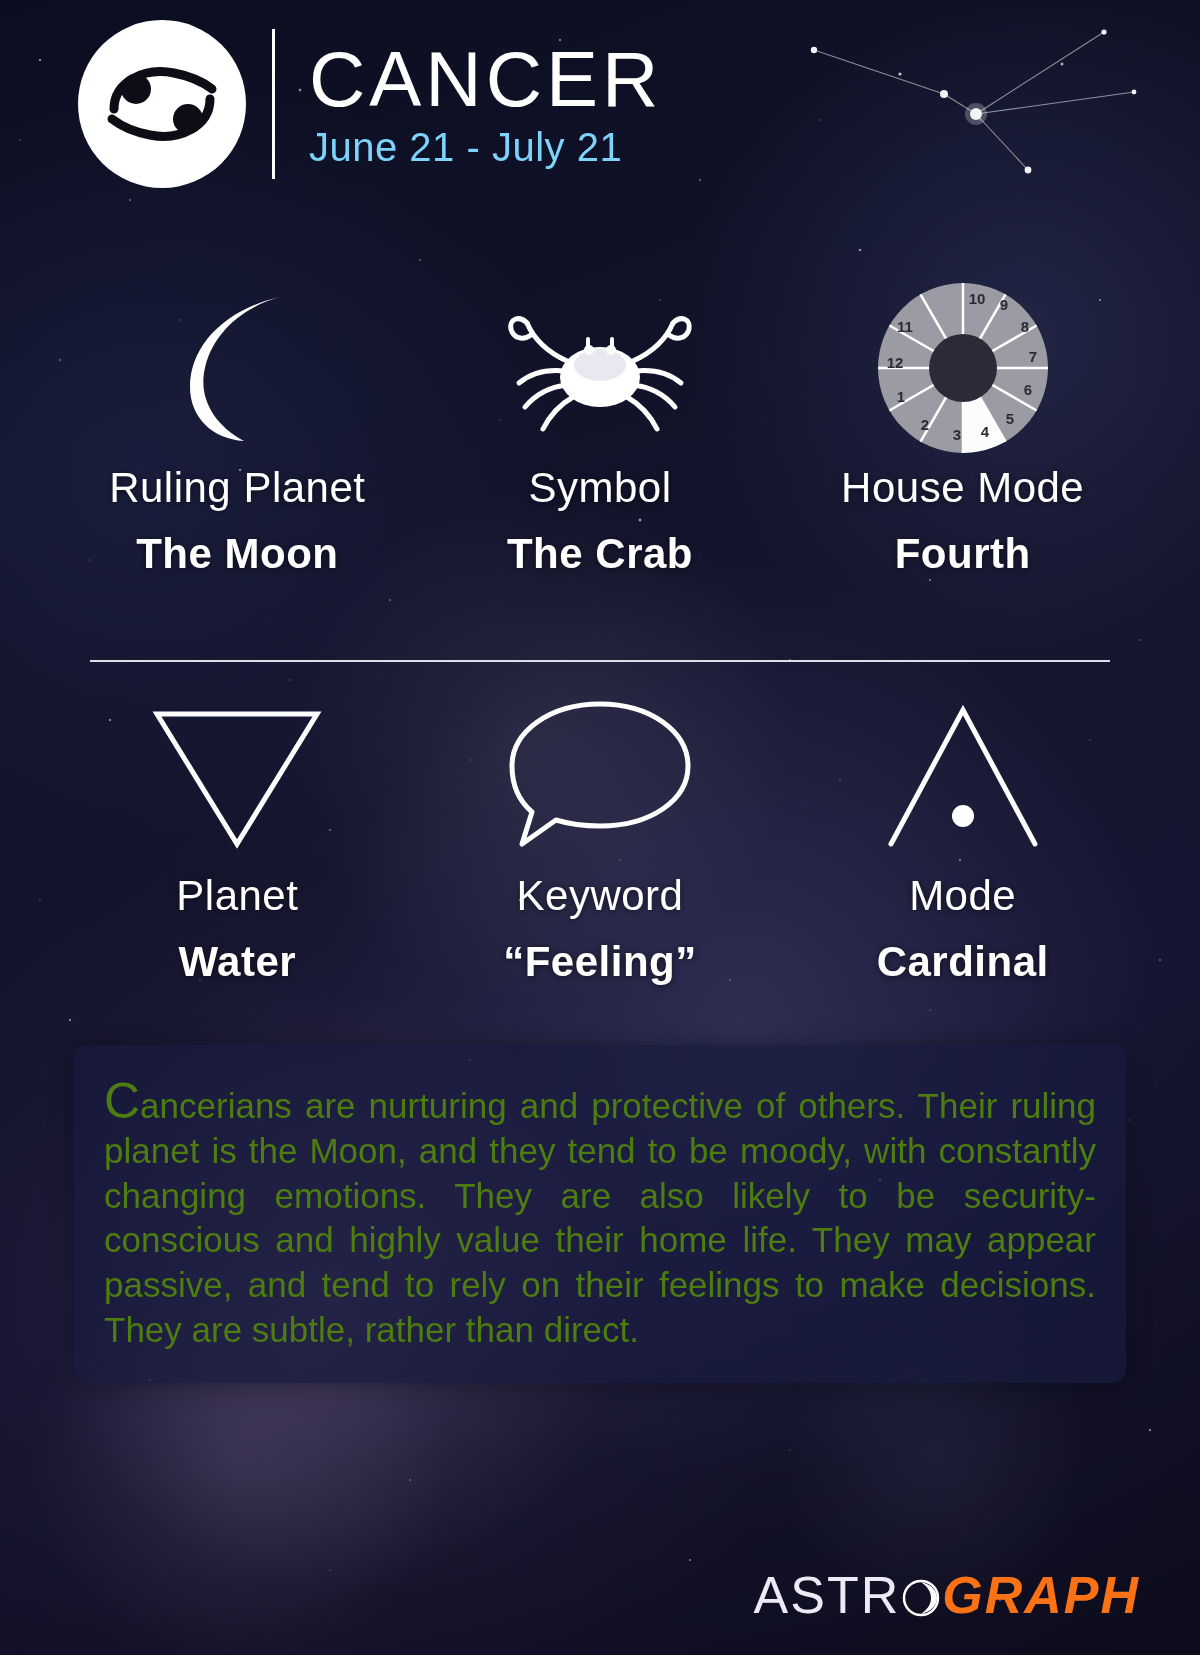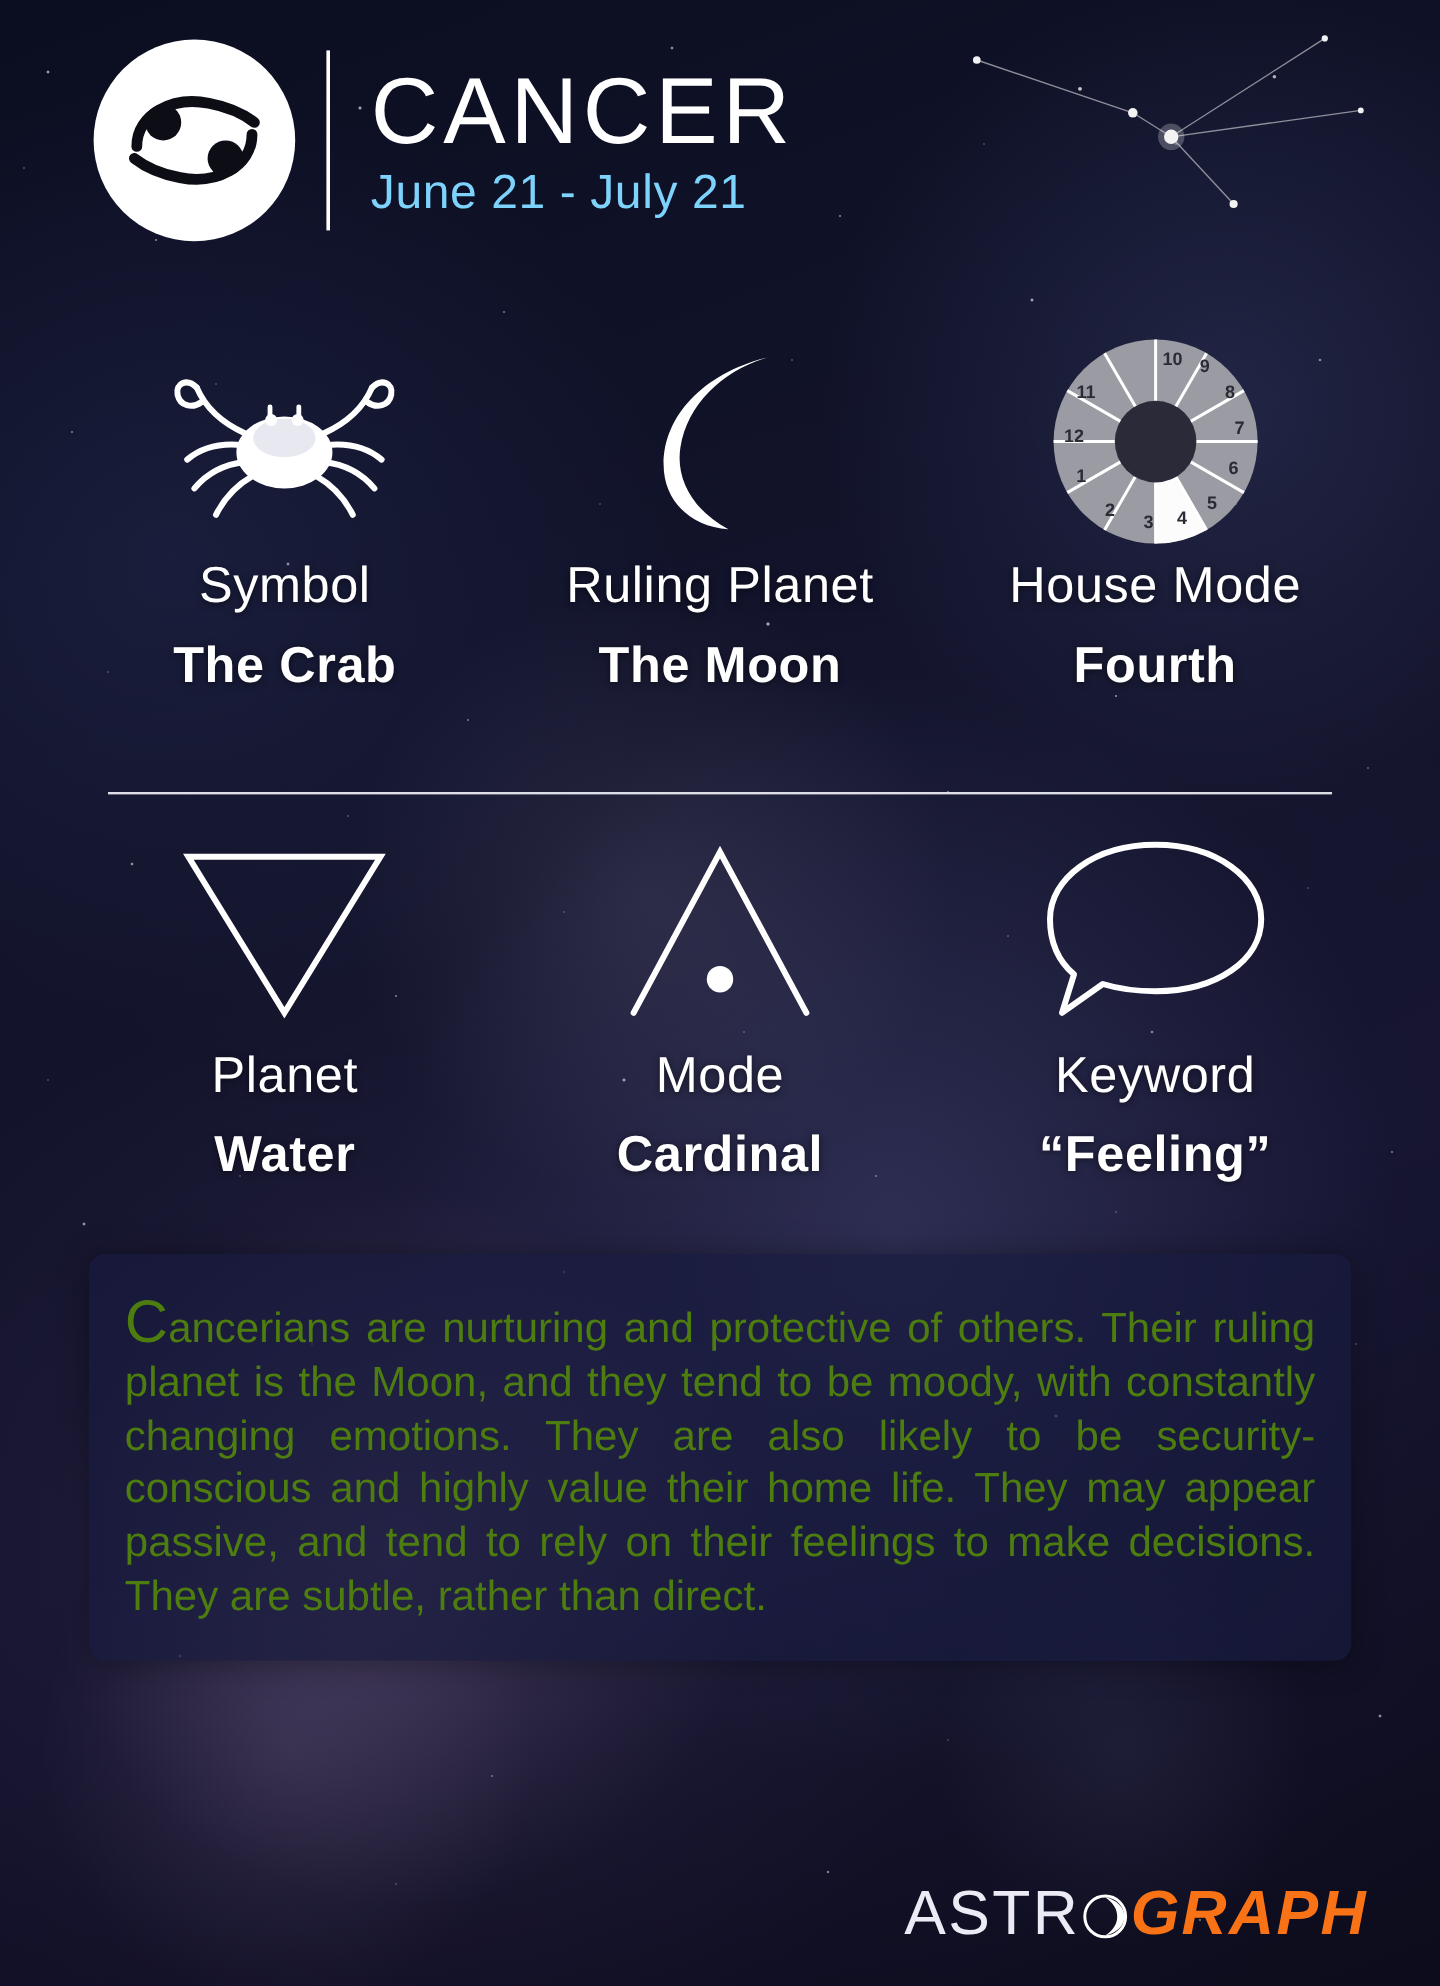--- a/index.html
+++ b/index.html
@@ -100,21 +100,21 @@
       radial-gradient(1px 1px at 120px 1240px, rgba(255,255,255,0.4), rgba(0,0,0,0)),
       radial-gradient(1px 1px at 330px 1570px, rgba(255,255,255,0.42), rgba(0,0,0,0)),
       radial-gradient(1px 1px at 790px 1450px, rgba(255,255,255,0.38), rgba(0,0,0,0)),
       radial-gradient(1px 1px at 1130px 1120px, rgba(255,255,255,0.45), rgba(0,0,0,0));
     background-repeat: no-repeat;
   }
 
   
   .header {
     position: absolute;
-    top: 33px; left: 78px;
+    top: 20px; left: 78px;
     display: flex;
     align-items: center;
     height: 168px;
   }
   .glyph-badge {
     width: 168px; height: 168px;
     border-radius: 50%;
     background: #ffffff;
     display: flex; align-items: center; justify-content: center;
     flex: none;
@@ -283,20 +283,30 @@
       <circle cx="172" cy="92" r="6" fill="#fff"></circle>
       <circle cx="300" cy="10" r="2.6" fill="#fff"></circle>
       <circle cx="330" cy="70" r="2.4" fill="#fff"></circle>
       <circle cx="224" cy="148" r="3.4" fill="#fff"></circle>
       <circle cx="96" cy="52" r="1.6" fill="rgba(255,255,255,0.8)"></circle>
       <circle cx="258" cy="42" r="1.5" fill="rgba(255,255,255,0.7)"></circle>
     </svg>
   </div>
 
   <div class="grid grid-top">
+
+    <div class="cell">
+      <div class="cell-icon">
+        <svg width="170" height="170" viewBox="0 0 170 170" aria-hidden="true">
+          <path d="M128 14 C74 26, 38 62, 38 104 C38 134, 60 156, 92 158 C62 142, 48 116, 52 90 C58 52, 90 24, 128 14 Z" fill="#ffffff"></path>
+        </svg>
+      </div>
+      <div class="cell-label">Ruling Planet</div>
+      <div class="cell-value">The Moon</div>
+    </div>
 
     <div class="cell">
       <div class="cell-icon">
         <svg width="230" height="150" viewBox="0 0 230 150" aria-hidden="true">
           <g fill="#ffffff">
             <ellipse cx="115" cy="84" rx="40" ry="30"></ellipse>
             <ellipse cx="115" cy="72" rx="26" ry="16" fill="#e8e8f0"></ellipse>
             <circle cx="104" cy="57" r="5"></circle>
             <circle cx="126" cy="57" r="5"></circle>
             <rect x="101" y="44" width="4" height="14" rx="2"></rect>
@@ -311,30 +321,20 @@
             <path d="M82 92 C64 94, 50 102, 40 114"></path>
             <path d="M88 104 C74 112, 64 124, 58 136"></path>
             <path d="M150 78 C168 76, 184 80, 196 90"></path>
             <path d="M148 92 C166 94, 180 102, 190 114"></path>
             <path d="M142 104 C156 112, 166 124, 172 136"></path>
           </g>
         </svg>
       </div>
       <div class="cell-label">Symbol</div>
       <div class="cell-value">The Crab</div>
-    </div>
-
-    <div class="cell">
-      <div class="cell-icon">
-        <svg width="170" height="170" viewBox="0 0 170 170" aria-hidden="true">
-          <path d="M128 14 C74 26, 38 62, 38 104 C38 134, 60 156, 92 158 C62 142, 48 116, 52 90 C58 52, 90 24, 128 14 Z" fill="#ffffff"></path>
-        </svg>
-      </div>
-      <div class="cell-label">Ruling Planet</div>
-      <div class="cell-value">The Moon</div>
     </div>
 
     <div class="cell">
       <div class="cell-icon">
         <svg width="180" height="180" viewBox="0 0 180 180" aria-hidden="true">
           <circle cx="90" cy="90" r="85" fill="#9b9ba3"></circle>
           <g stroke="#ffffff" stroke-width="2.5">
             <line x1="90" y1="90" x2="90" y2="5"></line>
             <line x1="90" y1="90" x2="132.5" y2="16.4"></line>
             <line x1="90" y1="90" x2="163.6" y2="47.5"></line>
@@ -380,40 +380,40 @@
         <svg width="180" height="160" viewBox="0 0 180 160" aria-hidden="true">
           <path d="M10 18 L170 18 L90 148 Z" fill="none" stroke="#ffffff" stroke-width="5"></path>
         </svg>
       </div>
       <div class="cell-label">Planet</div>
       <div class="cell-value">Water</div>
     </div>
 
     <div class="cell">
       <div class="cell-icon">
-        <svg width="180" height="160" viewBox="0 0 180 160" aria-hidden="true">
-          <path d="M18 148 L90 14 L162 148" fill="none" stroke="#ffffff" stroke-width="5" stroke-linecap="round"></path>
-          <circle cx="90" cy="120" r="11" fill="#ffffff"></circle>
-        </svg>
-      </div>
-      <div class="cell-label">Mode</div>
-      <div class="cell-value">Cardinal</div>
-    </div>
-
-    <div class="cell">
-      <div class="cell-icon">
         <svg width="200" height="165" viewBox="0 0 200 165" aria-hidden="true">
           <path d="M100 10 C151 10, 188 38, 188 72 C188 106, 151 132, 100 132
                    C84 132, 69 130, 56 126
                    L22 150 L32 118
                    C18 106, 12 90, 12 72 C12 38, 49 10, 100 10 Z" fill="none" stroke="#ffffff" stroke-width="5" stroke-linejoin="round"></path>
         </svg>
       </div>
       <div class="cell-label">Keyword</div>
       <div class="cell-value">“Feeling”</div>
+    </div>
+
+    <div class="cell">
+      <div class="cell-icon">
+        <svg width="180" height="160" viewBox="0 0 180 160" aria-hidden="true">
+          <path d="M18 148 L90 14 L162 148" fill="none" stroke="#ffffff" stroke-width="5" stroke-linecap="round"></path>
+          <circle cx="90" cy="120" r="11" fill="#ffffff"></circle>
+        </svg>
+      </div>
+      <div class="cell-label">Mode</div>
+      <div class="cell-value">Cardinal</div>
     </div>
   </div>
 
   <div class="description">
     <p><span class="dropcap">C</span><span>ancerians are nurturing and protective of others. Their ruling planet is the Moon, and they tend to be moody, with constantly changing emotions. They are also likely to be security-conscious and highly value their home life. They may appear passive, and tend to rely on their feelings to make decisions. They are subtle, rather than direct.</span></p>
   </div>
 
   <div class="brand">
     <span class="brand-light">ASTR</span>
     <span class="brand-moon">

